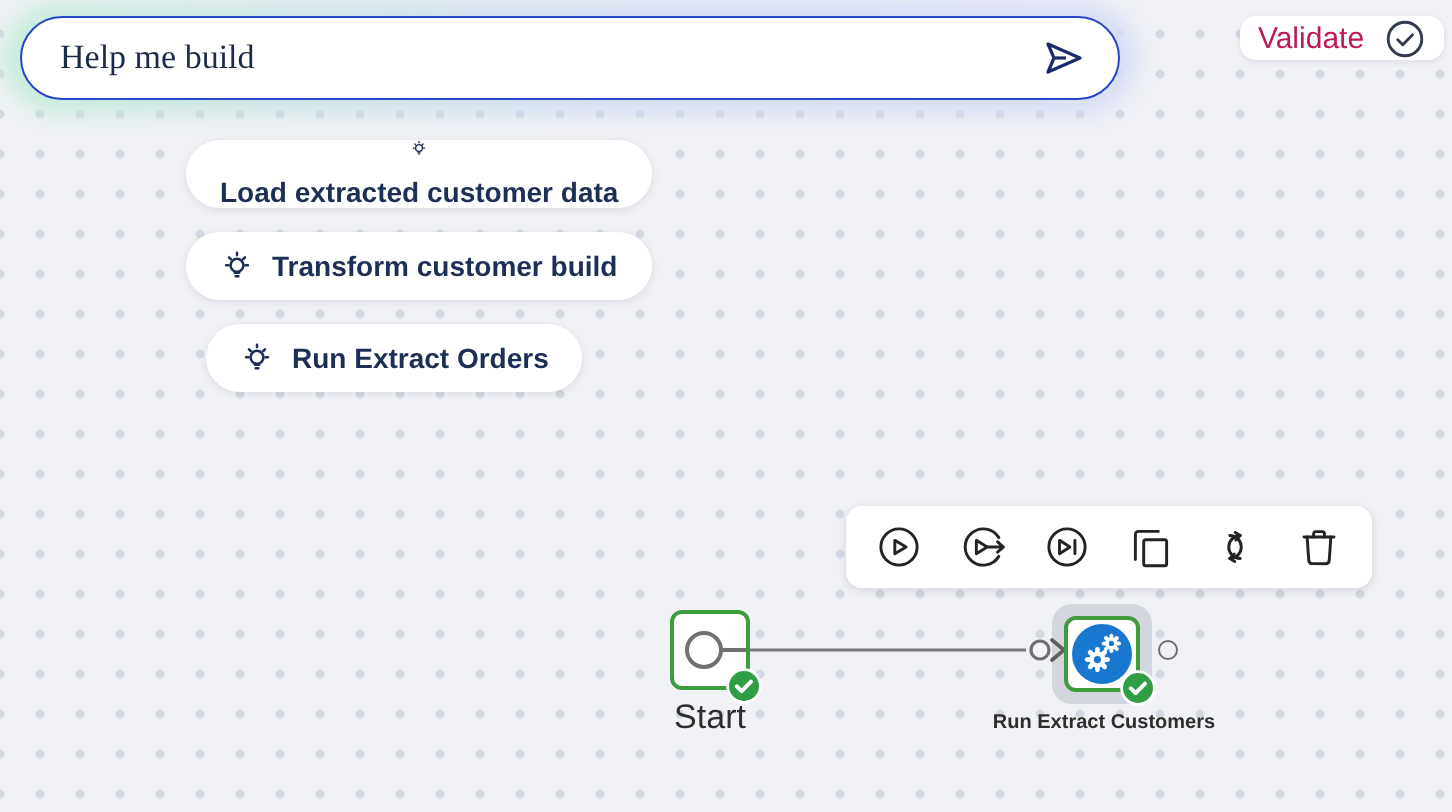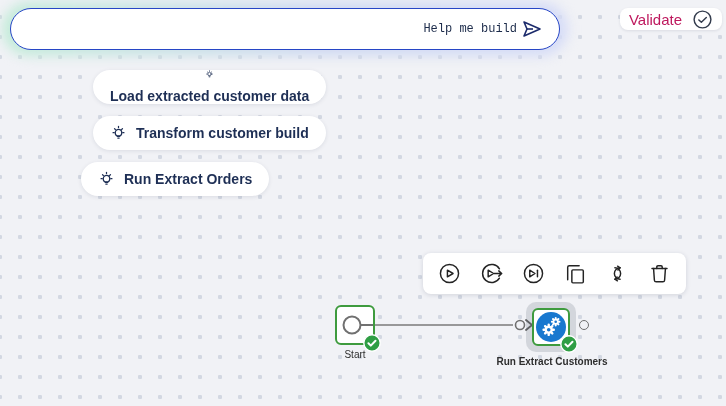--- a/index.html
+++ b/index.html
@@ -21,23 +21,22 @@
     background:linear-gradient(90deg,#c4ecd9 0%,#cfd9f1 55%,#d6dcf7 100%);
     filter:blur(6px);
   }
   .prompt-bar {
     position:absolute; left:10px; top:8px; width:550px; height:42px;
     background:#ffffff; border:1.6px solid #2746c6; border-radius:21px;
     display:flex; align-items:center; padding:0 14px 0 19px;
   }
   .prompt-input {
     flex:1; border:none; outline:none; background:transparent;
-    font-family:Liberation Mono, monospace; font-size:12px; font-weight:500;
+    font-family:Liberation Serif, serif; font-size:17px; font-weight:500;
     color:#1c2b4a;
-    text-align:right;
   }
   .send-btn { border:none; background:transparent; cursor:pointer; display:flex; align-items:center; padding:2px; }
 
   
   .validate-btn {
     position:absolute; left:620px; top:8px; width:102px; height:22px;
     background:#ffffff; border:none; border-radius:8px;
     box-shadow:0 1px 3px rgba(20,30,60,.10);
     display:flex; align-items:center; justify-content:center; gap:10px;
     font-family:"Liberation Sans",sans-serif; font-size:15px; font-weight:500;
@@ -48,21 +47,21 @@
   .pill {
     position:absolute; height:34px; background:#ffffff; border:none;
     border-radius:17px; display:inline-flex; align-items:center; gap:9px;
     padding:0 17px; box-shadow:0 1px 4px rgba(20,30,60,.10);
     font-family:"Liberation Sans",sans-serif; font-size:14px; font-weight:600;
     color:#1e2f55; cursor:pointer; white-space:nowrap;
   }
   .pill-1 { left:93px; top:70px;flex-direction:column; }
   .pill-collapse { left:335px; top:70px; }
   .pill-2 { left:93px; top:116px; }
-  .pill-3 { left:81px; top:162px; }
+  .pill-3 { left:103px; top:162px; }
 
   
   .node-toolbar {
     position:absolute; left:423px; top:253px; width:263px; height:41px;
     background:#ffffff; border-radius:8px;
     box-shadow:0 1px 5px rgba(20,30,60,.14);
     display:flex; align-items:center; justify-content:space-between;
     padding:0 12px;
   }
   .tool-btn { border:none; background:transparent; cursor:pointer; display:flex; align-items:center; padding:2px; }
@@ -82,21 +81,21 @@
   }
   .extract-node { left:532px; top:308px; width:38px; height:38px; }
   .badge { position:absolute; width:18px; height:18px; }
   .start-badge { left:363px; top:334px; }
   .extract-badge { left:560px; top:335px; }
   .out-port {
     position:absolute; left:579px; top:320px; width:10px; height:10px;
     border:1.6px solid #6f6f6f; border-radius:50%; background:#f1f2f6; cursor:pointer;
   }
   .node-label {
-    position:absolute; font-size:10px; color:#2e2e2e; text-align:center;
+    position:absolute; font-size:17px; color:#2e2e2e; text-align:center;
   }
   .start-label { left:325px; top:349px; width:60px; font-weight:500; }
   .extract-label { left:496px; top:353px; width:112px; font-weight:700; font-size:10px; line-height:18px; }
 </style>
 </head>
 <body>
 
 <div class="canvas">
 
   <div class="prompt-glow"></div>

